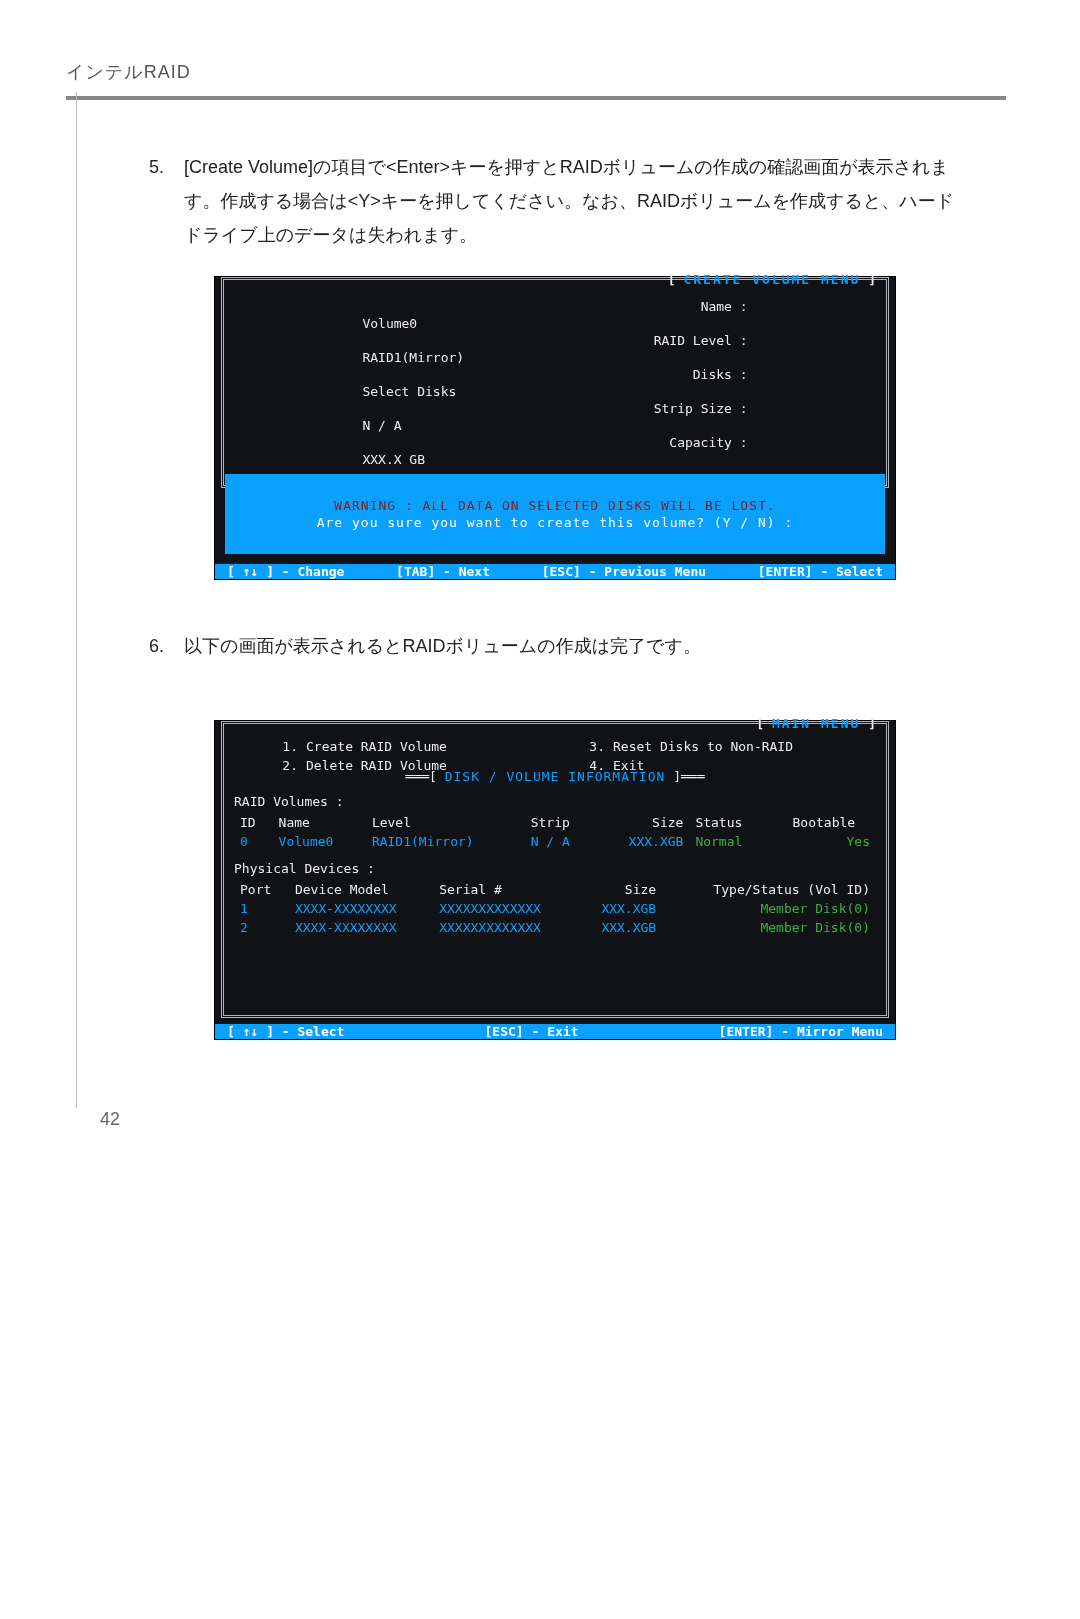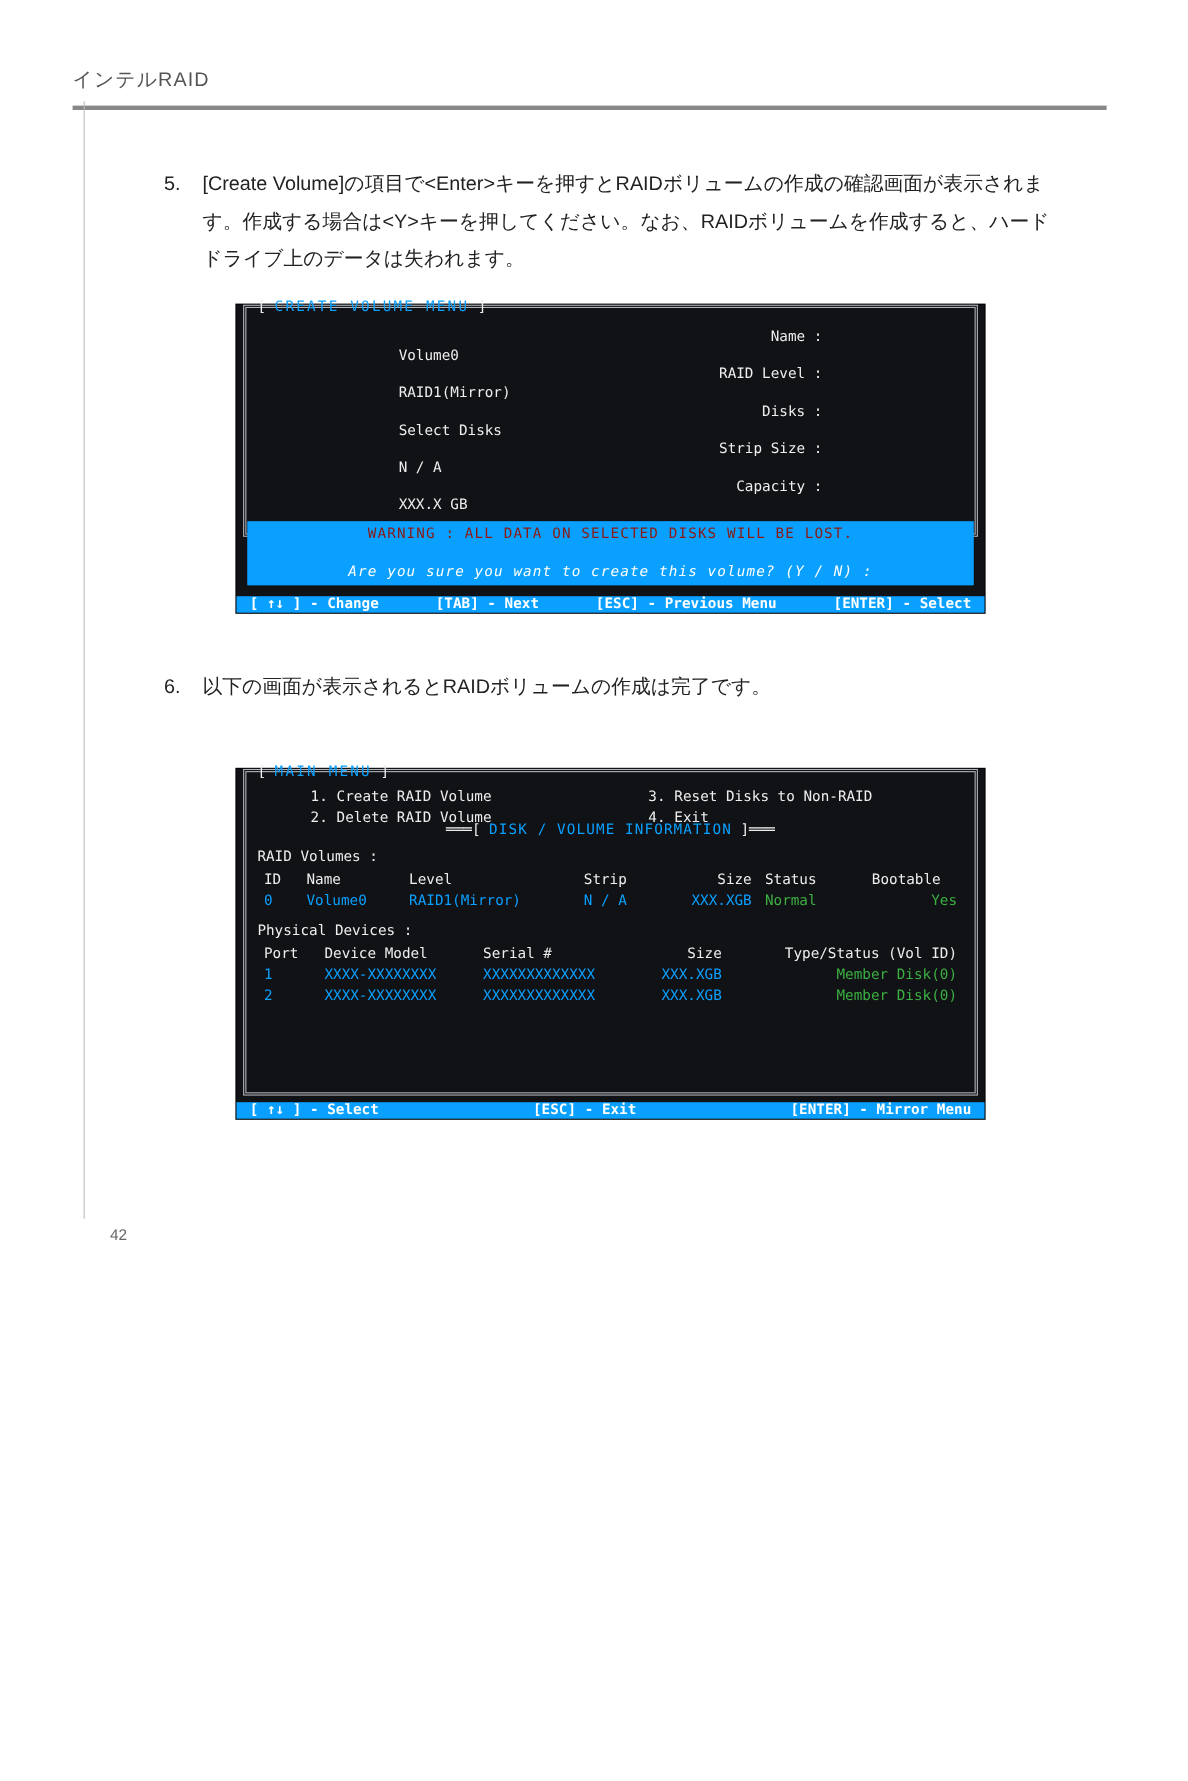--- a/index.html
+++ b/index.html
@@ -8,43 +8,43 @@
   .hr1{border:none;border-top:4px solid #888;margin:12px 0 0 -4px;width:100%;}
   .content{margin:50px 40px 0 70px;}
   .step{display:flex;gap:20px;font-size:18px;line-height:1.9;}
   .step .num{flex:0 0 24px;text-align:right;}
   .step .txt{flex:1;}
   .bios{margin:24px auto 0 auto;background:#111215;font-family:Menlo,Consolas,monospace;font-size:13px;color:#eee;box-shadow:0 0 0 1px #000;}
   .bios1{width:680px;}
   .bios2{width:680px;}
   .dbl{border:3px double #aeb4ba;margin:6px;padding:0;}
   .dbl-inner{padding:4px 10px 8px;}
-  .titlebar{text-align:left;margin-top:-12px;}
+  .titlebar{text-align:right;margin-top:-12px;font-weight:bold;}
   .titlebar .bracket{color:#eee;}
   .titlebar .ti{color:#0aa0ff;letter-spacing:2px;}
   .sub-title{text-align:center;margin-top:-10px;}
   .sub-title .ti{color:#0aa0ff;letter-spacing:1px;}
   .sub-title .bracket{color:#eee;}
   .kv{display:grid;grid-template-columns:1fr;gap:2px 18px;width:60%;margin:12px auto 10px;}
   .kv .k{text-align:right;}
   .kv .v{text-align:left;}
-  .prompt-box{border:2px solid #0aa0ff;background:#0aa0ff;margin:0 10px 10px;padding:2px 8px;text-align:center;color:#fff;}
+  .prompt-box{border:2px solid #0aa0ff;background:#0aa0ff;margin:0 10px 10px;padding:22px 8px;text-align:center;color:#fff;}
   .prompt-box .warn{color:#8a1a12;letter-spacing:1px;text-align:center;}
-  .prompt-box .q{letter-spacing:1px;margin-top:20px;font-style:italic;}
+  .prompt-box .q{letter-spacing:1px;margin-top:2px;}
   .helptext{text-align:center;padding:48px 0 42px;}
   .footer-bar{background:#0aa0ff;color:#fff;padding:0 12px;display:flex;justify-content:space-between;font-weight:600;}
   .menu-grid{display:grid;grid-template-columns:28px 1fr 28px 1fr;gap:4px 8px;margin:8px 0 6px 36px;}
   .menu-grid .n{text-align:right;}
   .tbl{width:100%;border-collapse:collapse;margin-top:4px;}
   .tbl td,.tbl th{text-align:left;padding:2px 6px;font-weight:400;white-space:nowrap;}
   .tbl .hi{color:#0aa0ff;}
   .tbl .grn{color:#3cb043;}
   .lbl{margin-top:10px;}
   .spacer{height:70px;}
-  .pgnum{position:absolute;bottom:50px;left:100px;font-size:14px;color:#666;}
+  .pgnum{position:absolute;bottom:50px;left:100px;font-size:18px;color:#666;}
   .left-rule{position:absolute;left:76px;top:92px;bottom:72px;width:0;border-left:1px solid #bbb;}
 </style>
 </head>
 <body>
 
 <div class="page">
   <div class="running-head">インテルRAID</div>
   <hr class="hr1">
   <div class="left-rule"></div>
 

